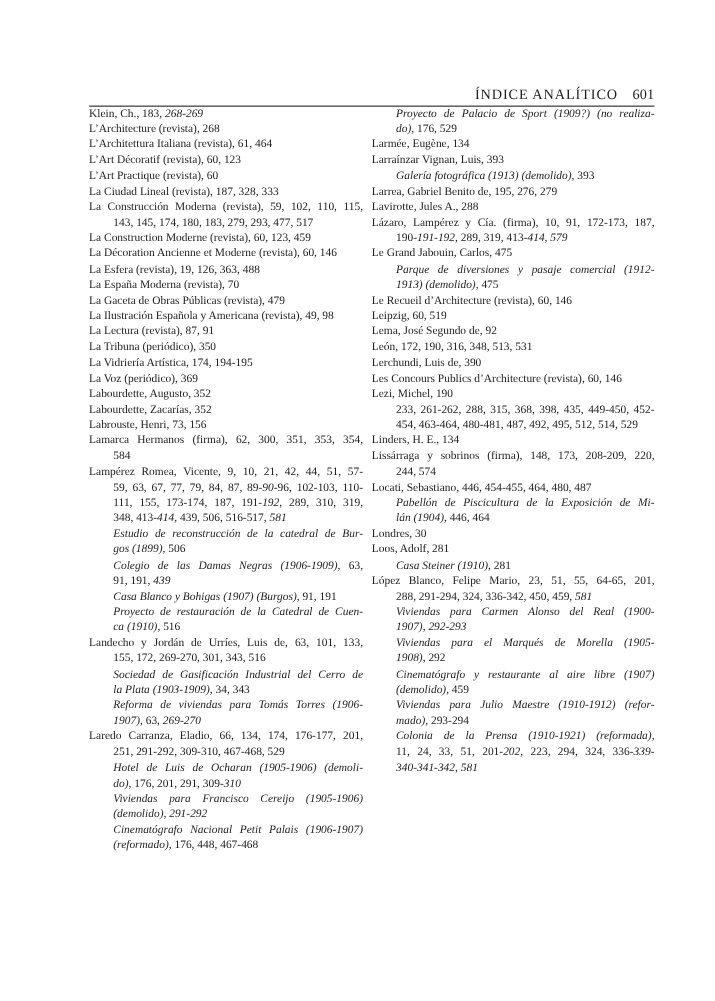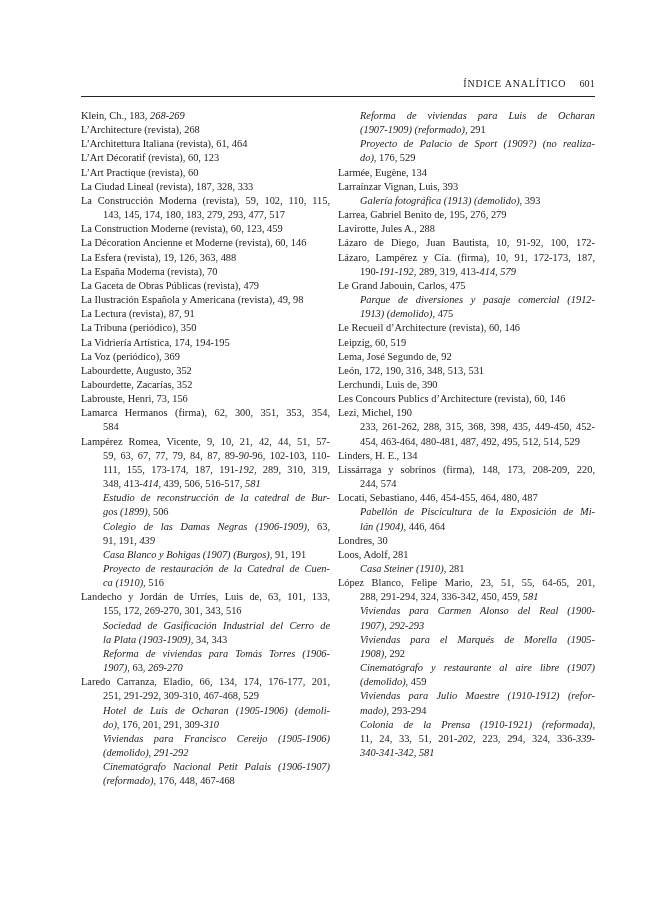--- a/index.html
+++ b/index.html
@@ -12,35 +12,35 @@
     position:relative;
     width:650px; height:910px;
     background:#ffffff;
     color:#1c1c1c;
     overflow:hidden;
   }
   .header {
     position:absolute;
     top:78px; left:81px; width:514px;
     text-align:right;
-    font-size:10px;
+    font-size:13px;
     letter-spacing:0.8px;
     white-space:nowrap;
     color:#1c1c1c;
   }
   .pageno { margin-left:13px; letter-spacing:0.2px; }
   .rule {
     position:absolute;
     top:96px; left:81px; width:514px;
     border:0; margin:0;
     border-top:1.1px solid #242424;
   }
   .columns {
     position:absolute;
-    top:109px; left:81px; width:514px;
+    top:97px; left:81px; width:514px;
     display:flex;
     gap:8px;
     font-family:Liberation Serif, serif;
   }
   .col {
     font-size:10.4px;
     line-height:14.15px;
     color:#1c1c1c;
   }
   .col.left  { width:249px; }
@@ -175,44 +175,39 @@
           <div class="line ind j"><span class="it">Viviendas para Francisco Cereijo (1905-1906)</span></div>
           <div class="line ind"><span class="it">(demolido)</span><span class="rm">, </span><span class="it">291-292</span></div>
         </div>
         <div class="entry sub">
           <div class="line ind j"><span class="it">Cinematógrafo Nacional Petit Palais (1906-1907)</span></div>
           <div class="line ind"><span class="it">(reformado)</span><span class="rm">, 176, 448, 467-468</span></div>
         </div>
       </div>
     <div class="col right" id="col-right">
         <div class="entry sub">
-          <div class="line ind j"><span class="it">Reforma de viviendas para Luis de Ocharan</span></div>
-          <div class="line ind"><span class="it">(1907-1909) (reformado)</span><span class="rm">, 291</span></div>
-        </div>
-        <div class="entry sub">
           <div class="line ind j"><span class="it">Proyecto de Palacio de Sport (1909?) (no realiza-</span></div>
           <div class="line ind"><span class="it">do)</span><span class="rm">, 176, 529</span></div>
         </div>
         <div class="entry main">
           <div class="line"><span class="rm">Larmée, Eugène, 134</span></div>
         </div>
         <div class="entry main">
           <div class="line"><span class="rm">Larraínzar Vignan, Luis, 393</span></div>
         </div>
         <div class="entry sub">
           <div class="line ind"><span class="it">Galería fotográfica (1913) (demolido)</span><span class="rm">, 393</span></div>
         </div>
         <div class="entry main">
           <div class="line"><span class="rm">Larrea, Gabriel Benito de, 195, 276, 279</span></div>
         </div>
         <div class="entry main">
           <div class="line"><span class="rm">Lavirotte, Jules A., 288</span></div>
         </div>
         <div class="entry main">
-          <div class="line j"><span class="rm">Lázaro de Diego, Juan Bautista, 10, 91-92, 100, 172-</span></div>
         </div>
         <div class="entry main">
           <div class="line j"><span class="rm">Lázaro, Lampérez y Cía. (firma), 10, 91, 172-173, 187,</span></div>
           <div class="line ind"><span class="rm">190-</span><span class="it">191-192</span><span class="rm">, 289, 319, 413-</span><span class="it">414</span><span class="rm">, </span><span class="it">579</span></div>
         </div>
         <div class="entry main">
           <div class="line"><span class="rm">Le Grand Jabouin, Carlos, 475</span></div>
         </div>
         <div class="entry sub">
           <div class="line ind j"><span class="it">Parque de diversiones y pasaje comercial (1912-</span></div>

